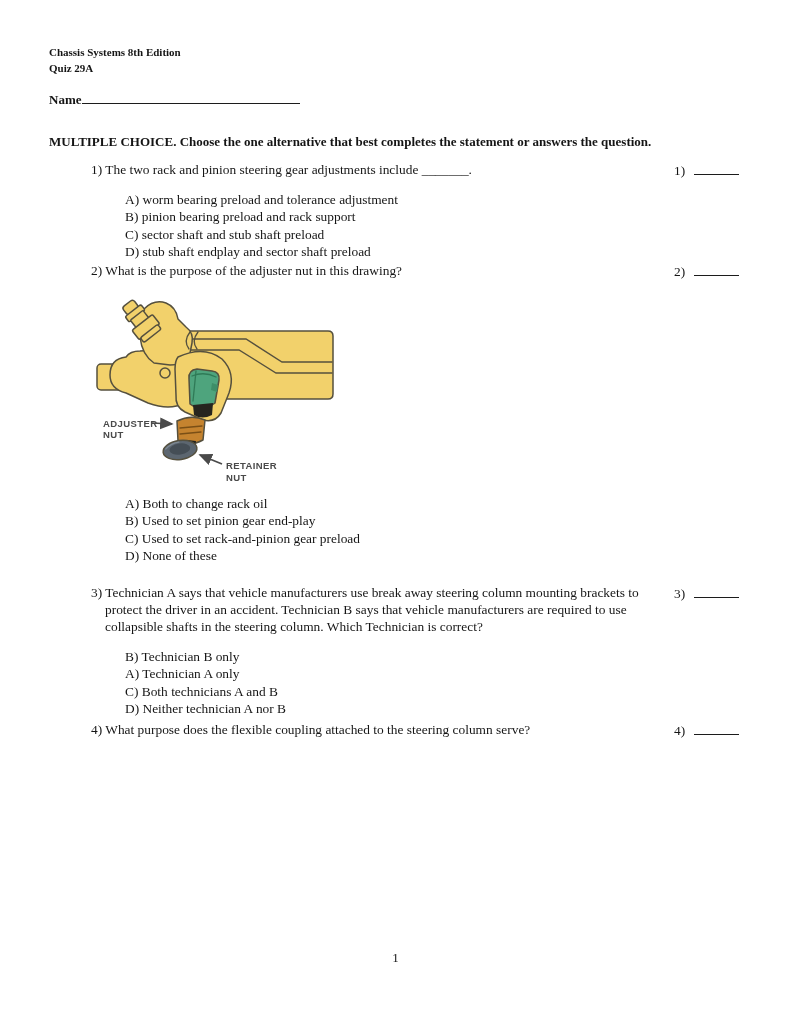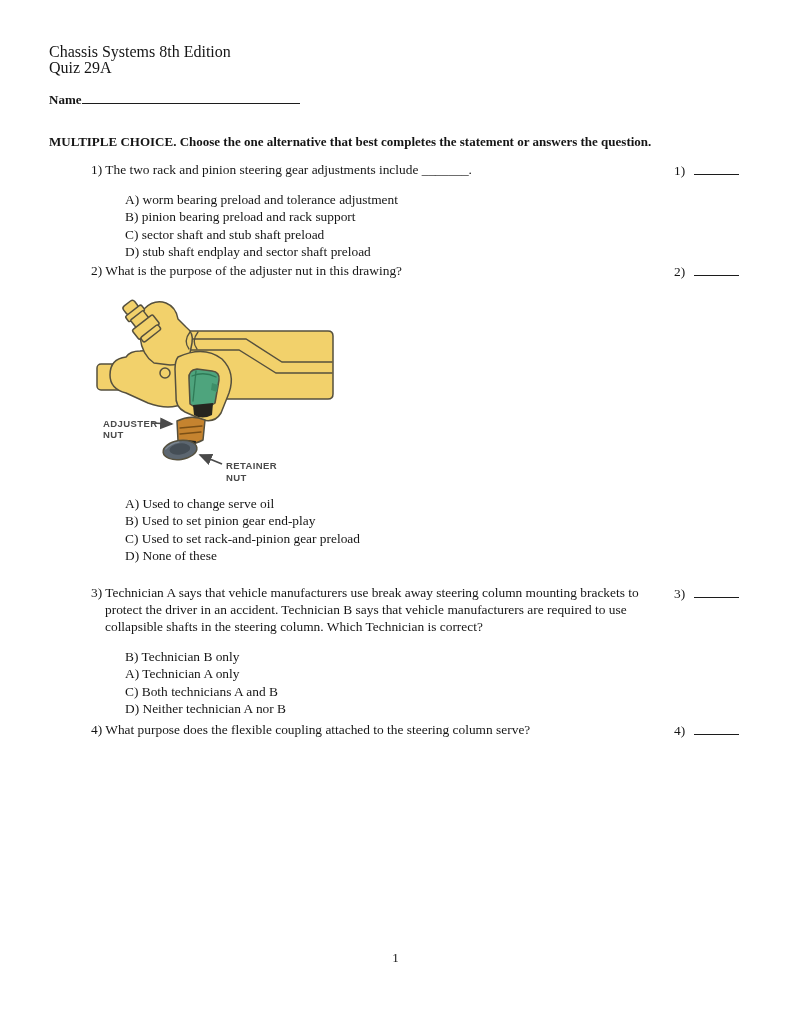--- a/index.html
+++ b/index.html
@@ -7,21 +7,21 @@
     position:relative;
     width:791px; height:1024px;
     background:#ffffff;
     font-family:"Liberation Serif", serif;
     font-size:13.4px;
     color:#151515;
     overflow:hidden;
   }
   .abs { position:absolute; }
 
-  .header-block { left:49px; top:44px; line-height:16px; font-size:16px; font-weight:normal; }
+  .header-block { left:49px; top:44px; line-height:16px; font-size:11px; font-weight:bold; }
   .name-block   { left:49px; top:90px;  font-size:13px; font-weight:bold; }
   .blank-line {
     display:inline-block;
     height:13px;
     border-bottom:1.6px solid #1c1c1c;
     vertical-align:baseline;
   }
   .name-blank { width:218px; }
 
   .instructions { left:49px; top:134px; width:710px; font-size:13px; font-weight:bold; line-height:16px; }
@@ -159,21 +159,21 @@
       <text class="fig-label" x="7" y="136">ADJUSTER</text>
       <text class="fig-label" x="7" y="147">NUT</text>
 
       <line class="arr" x1="126" y1="173" x2="104" y2="164" marker-end="url(#ah)"></line>
       <text class="fig-label" x="130" y="178">RETAINER</text>
       <text class="fig-label" x="130" y="190">NUT</text>
     </svg>
   </div>
 
   <div class="abs q2opts">
-    <div>A) Used to change serve oil</div>
+    <div>A) Both to change rack oil</div>
     <div>B) Used to set pinion gear end-play</div>
     <div>C) Used to set rack-and-pinion gear preload</div>
     <div>D) None of these</div>
   </div>
 
   <div class="abs question q3">
     <div class="qline q3-width">
       <span>3)</span>
       <span>Technician A says that vehicle manufacturers use break away steering column mounting brackets to protect the driver in an accident. Technician B says that vehicle manufacturers are required to use collapsible shafts in the steering column. Which Technician is correct?</span>
     </div>

